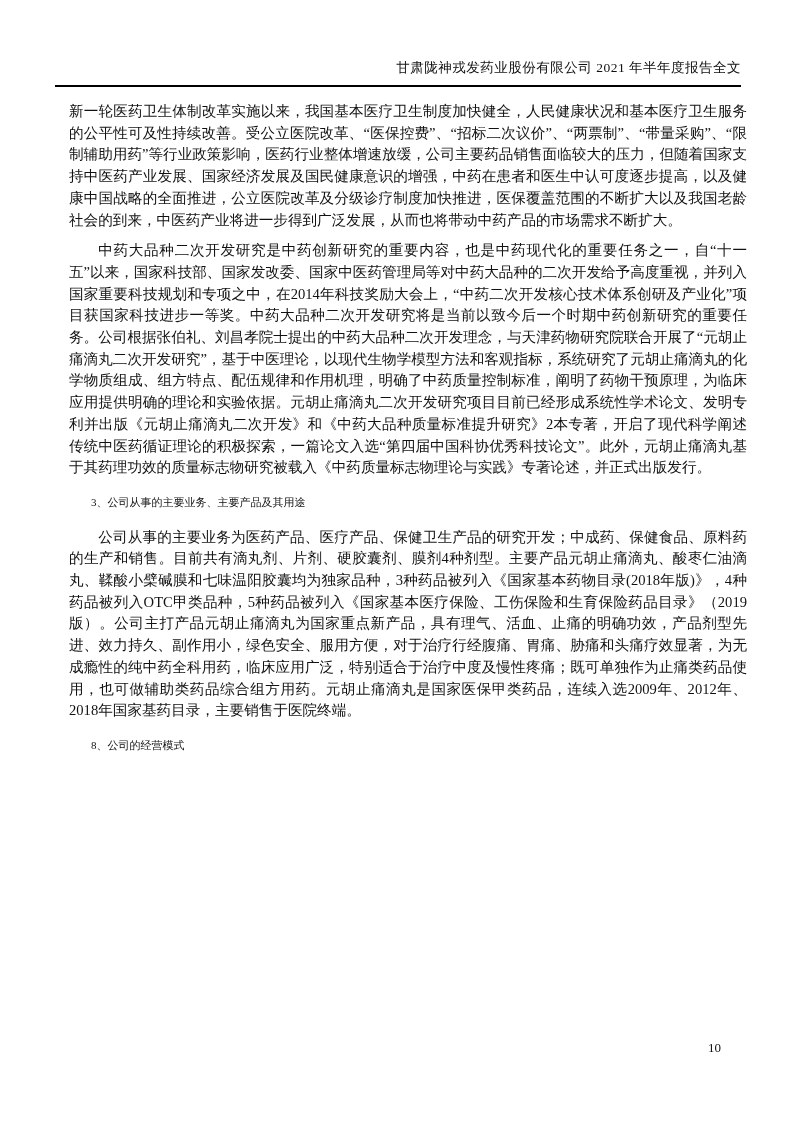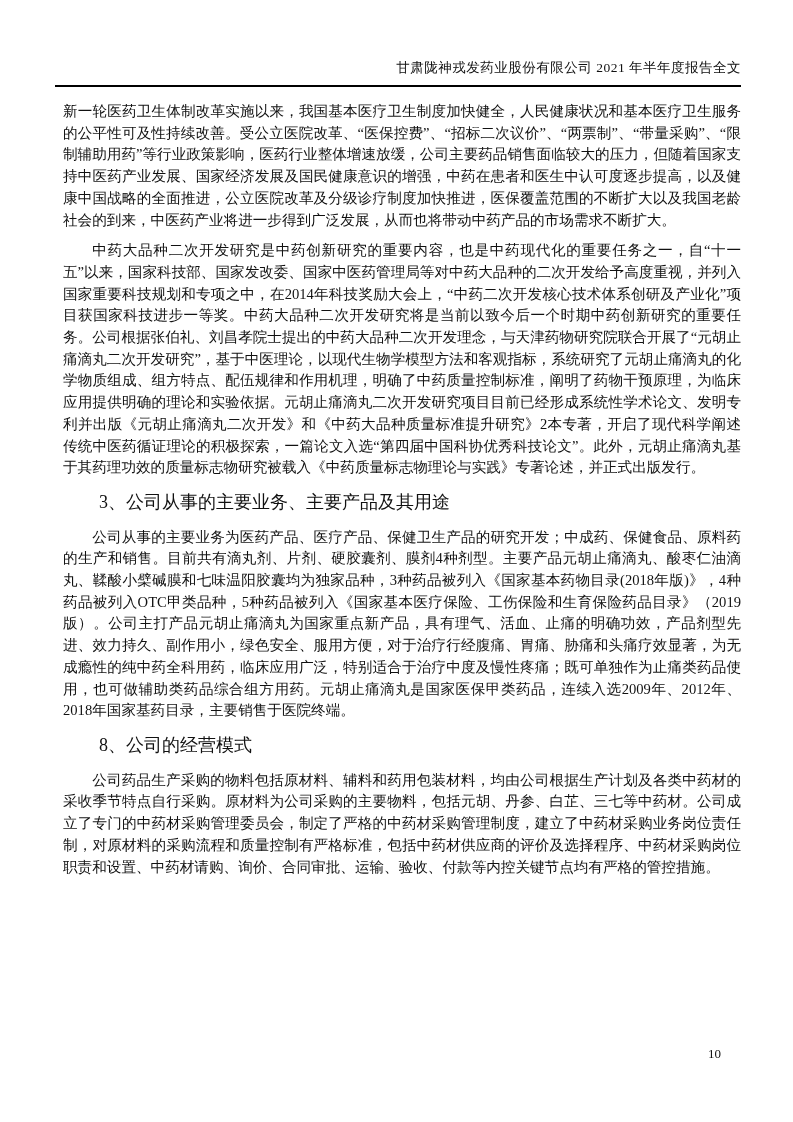--- a/index.html
+++ b/index.html
@@ -26,61 +26,60 @@
     text-align: right;
     font-size: 13.5px;
     line-height: 20px;
     padding-bottom: 7px;
     border-bottom: 2px solid #000000;
     letter-spacing: 0.5px;
   }
   .body-text {
     position: absolute;
     top: 93px;
-    left: 63px;
+    left: 69px;
     width: 678px;
     font-size: 14.6px;
     line-height: 21.7px;
     text-align: justify;
     text-justify: inter-ideograph;
   }
   .para {
     margin: 0 0 9px 0;
     text-indent: 2em;
   }
   .para.no-indent {
     text-indent: 0;
   }
   .heading {
     margin: 13px 0 13px 0;
     text-indent: 2em;
     font-weight: normal;
-    font-size: 18px;
+    font-size: 11px;
   }
   .footer-pagenum {
     position: absolute;
     right: 72px;
-    bottom: 68px;
+    bottom: 74px;
     font-size: 13px;
     color: #111111;
   }
 </style>
 </head>
 <body>
 
 <div class="page">
 
   <div class="header">
     <span>甘肃陇神戎发药业股份有限公司 2021 年半年度报告全文</span>
   </div>
 
   <div class="body-text">
     <p class="para no-indent">新一轮医药卫生体制改革实施以来，我国基本医疗卫生制度加快健全，人民健康状况和基本医疗卫生服务的公平性可及性持续改善。受公立医院改革、“医保控费”、“招标二次议价”、“两票制”、“带量采购”、“限制辅助用药”等行业政策影响，医药行业整体增速放缓，公司主要药品销售面临较大的压力，但随着国家支持中医药产业发展、国家经济发展及国民健康意识的增强，中药在患者和医生中认可度逐步提高，以及健康中国战略的全面推进，公立医院改革及分级诊疗制度加快推进，医保覆盖范围的不断扩大以及我国老龄社会的到来，中医药产业将进一步得到广泛发展，从而也将带动中药产品的市场需求不断扩大。</p>
     <p class="para">中药大品种二次开发研究是中药创新研究的重要内容，也是中药现代化的重要任务之一，自“十一五”以来，国家科技部、国家发改委、国家中医药管理局等对中药大品种的二次开发给予高度重视，并列入国家重要科技规划和专项之中，在2014年科技奖励大会上，“中药二次开发核心技术体系创研及产业化”项目获国家科技进步一等奖。中药大品种二次开发研究将是当前以致今后一个时期中药创新研究的重要任务。公司根据张伯礼、刘昌孝院士提出的中药大品种二次开发理念，与天津药物研究院联合开展了“元胡止痛滴丸二次开发研究”，基于中医理论，以现代生物学模型方法和客观指标，系统研究了元胡止痛滴丸的化学物质组成、组方特点、配伍规律和作用机理，明确了中药质量控制标准，阐明了药物干预原理，为临床应用提供明确的理论和实验依据。元胡止痛滴丸二次开发研究项目目前已经形成系统性学术论文、发明专利并出版《元胡止痛滴丸二次开发》和《中药大品种质量标准提升研究》2本专著，开启了现代科学阐述传统中医药循证理论的积极探索，一篇论文入选“第四届中国科协优秀科技论文”。此外，元胡止痛滴丸基于其药理功效的质量标志物研究被载入《中药质量标志物理论与实践》专著论述，并正式出版发行。</p>
     <p class="heading">3、公司从事的主要业务、主要产品及其用途</p>
     <p class="para">公司从事的主要业务为医药产品、医疗产品、保健卫生产品的研究开发；中成药、保健食品、原料药的生产和销售。目前共有滴丸剂、片剂、硬胶囊剂、膜剂4种剂型。主要产品元胡止痛滴丸、酸枣仁油滴丸、鞣酸小檗碱膜和七味温阳胶囊均为独家品种，3种药品被列入《国家基本药物目录(2018年版)》，4种药品被列入OTC甲类品种，5种药品被列入《国家基本医疗保险、工伤保险和生育保险药品目录》（2019版）。公司主打产品元胡止痛滴丸为国家重点新产品，具有理气、活血、止痛的明确功效，产品剂型先进、效力持久、副作用小，绿色安全、服用方便，对于治疗行经腹痛、胃痛、胁痛和头痛疗效显著，为无成瘾性的纯中药全科用药，临床应用广泛，特别适合于治疗中度及慢性疼痛；既可单独作为止痛类药品使用，也可做辅助类药品综合组方用药。元胡止痛滴丸是国家医保甲类药品，连续入选2009年、2012年、2018年国家基药目录，主要销售于医院终端。</p>
     <p class="heading">8、公司的经营模式</p>
-    <p class="para">公司药品生产采购的物料包括原材料、辅料和药用包装材料，均由公司根据生产计划及各类中药材的采收季节特点自行采购。原材料为公司采购的主要物料，包括元胡、丹参、白芷、三七等中药材。公司成立了专门的中药材采购管理委员会，制定了严格的中药材采购管理制度，建立了中药材采购业务岗位责任制，对原材料的采购流程和质量控制有严格标准，包括中药材供应商的评价及选择程序、中药材采购岗位职责和设置、中药材请购、询价、合同审批、运输、验收、付款等内控关键节点均有严格的管控措施。</p>
   </div>
 
   <div class="footer-pagenum">10</div>
 
 </div>
 
 </body></html>

